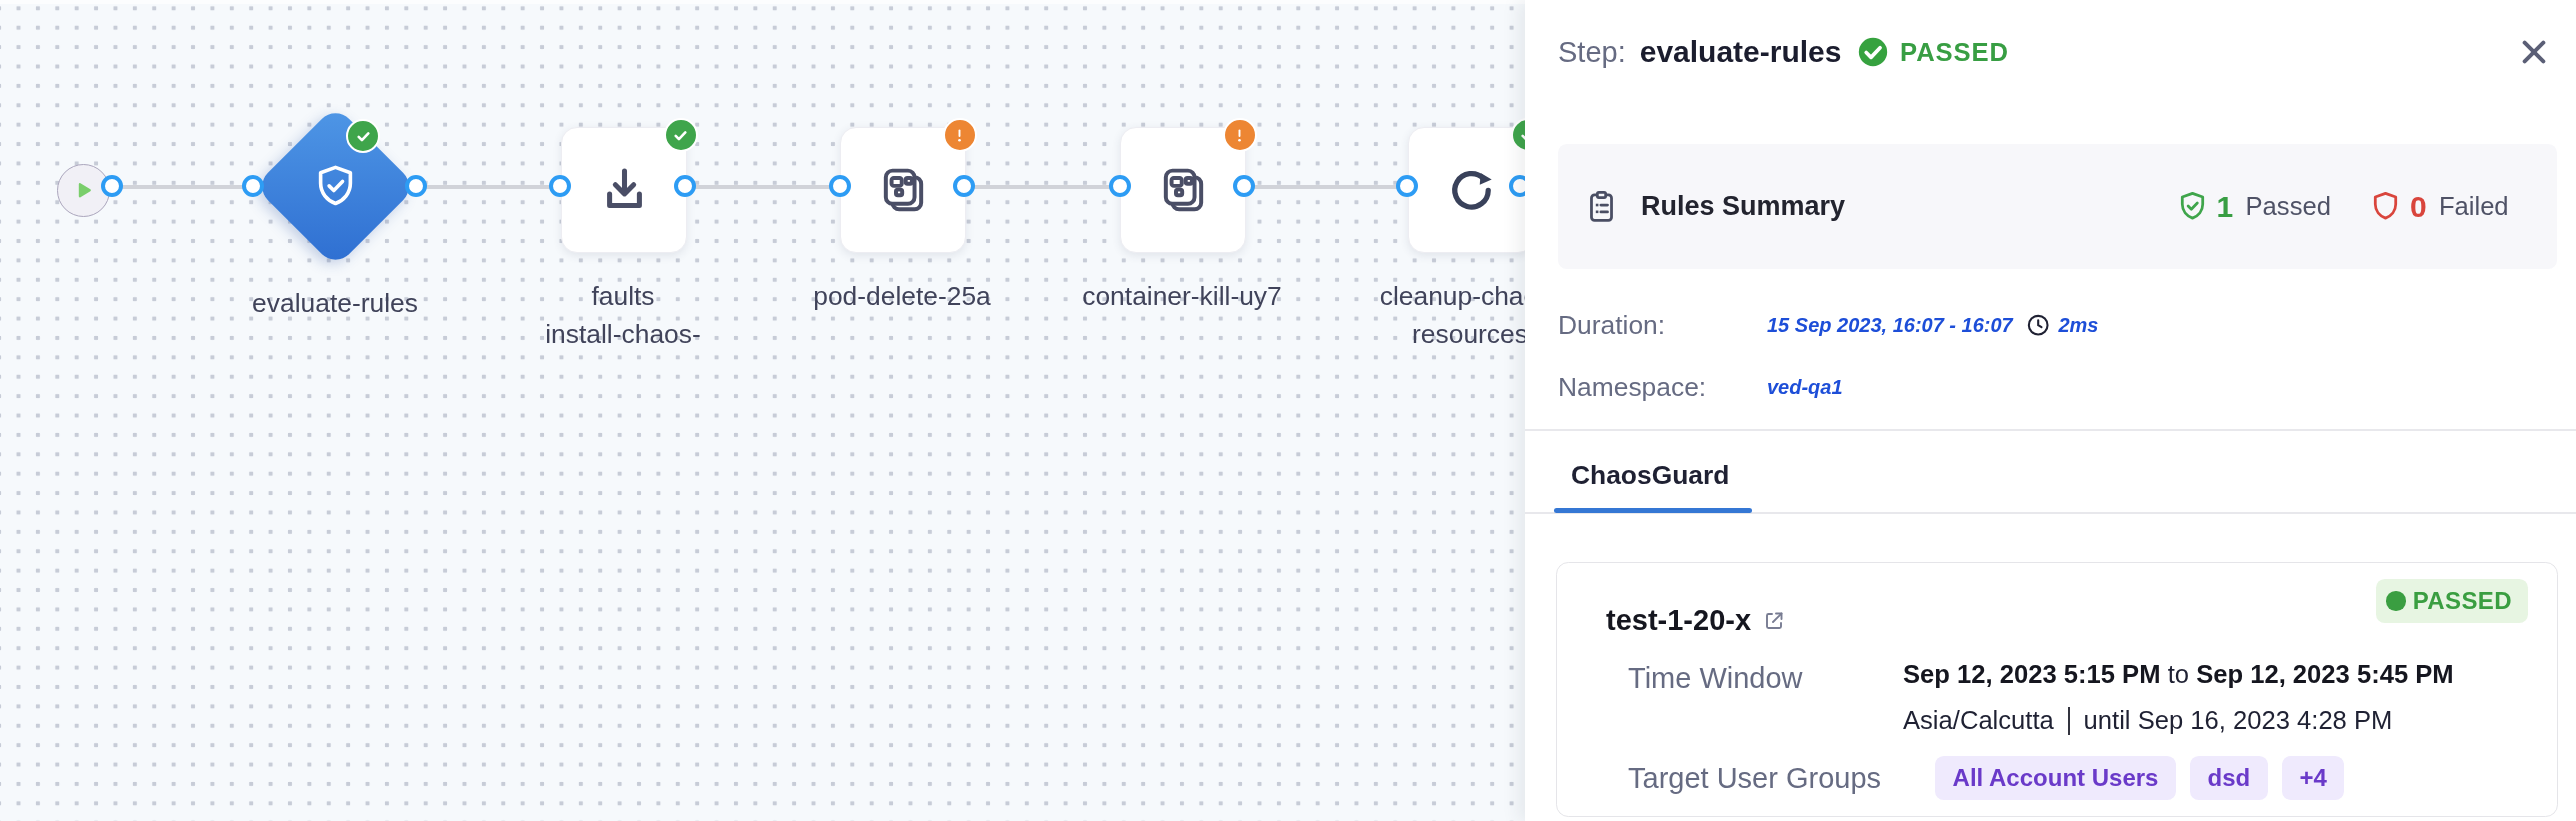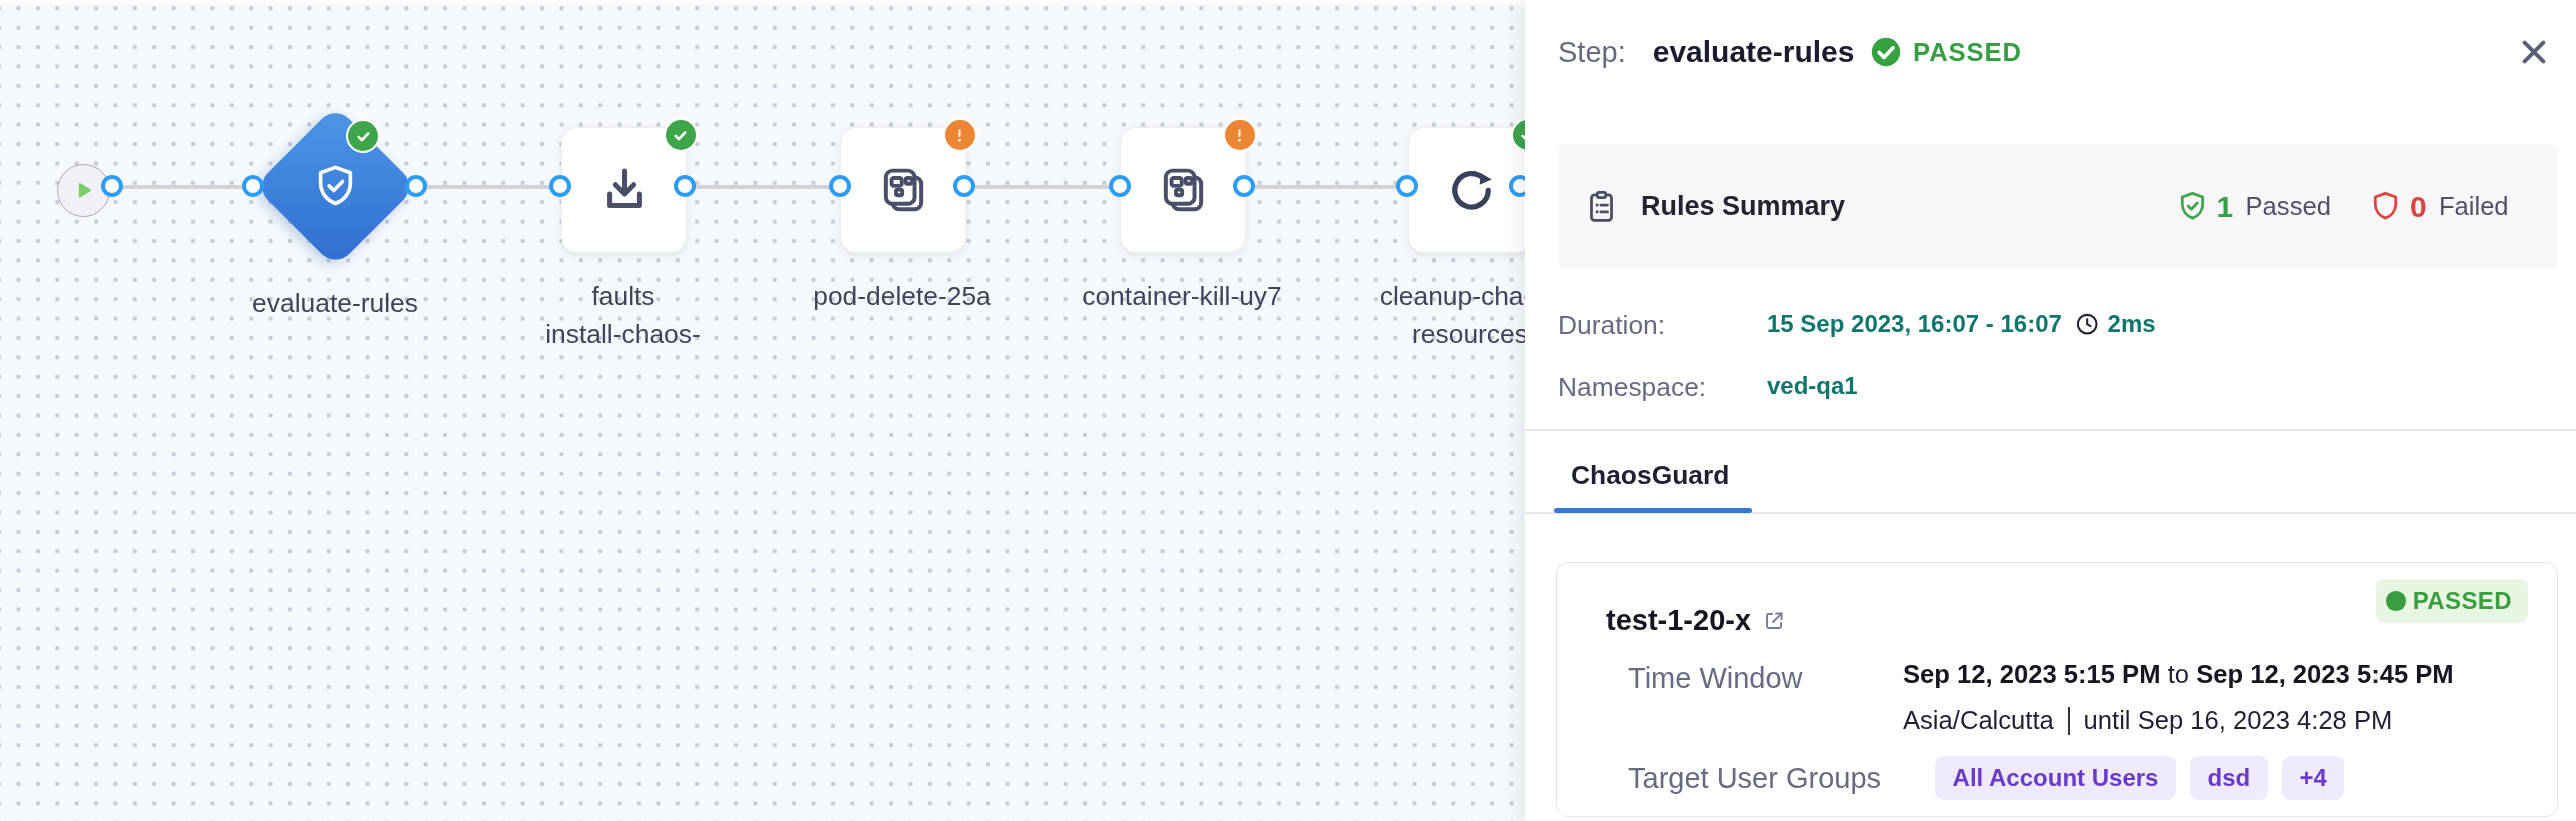--- a/index.html
+++ b/index.html
@@ -34,38 +34,38 @@
   .badge.green{background:#3fa54b;}
   .badge.orange{background:#ed8633;}
   .sq-node .badge{top:-9.7px;right:-11.5px;}
 
   .node-label{position:absolute;width:300px;text-align:center;font-size:26.4px;line-height:38px;color:#40435a;}
 
   
   .panel{position:absolute;left:1525px;top:0;width:1051px;height:822px;background:#fff;z-index:20;
         box-shadow:-7px 0 16px rgba(40,50,70,.08);}
   .panel-header{position:absolute;left:33px;right:26.4px;top:35px;display:flex;align-items:center;}
-  .step-prefix{font-size:29px;color:#666b82;margin-right:27px;}
+  .step-prefix{font-size:29px;color:#666b82;margin-right:14px;}
   .step-name{font-size:30px;font-weight:700;color:#1b1d2e;}
   .hdr-check{margin:0 10.6px 0 14px;display:flex;}
   .hdr-status{font-size:25.6px;font-weight:700;color:#389e43;letter-spacing:0.9px;}
   .close-btn{margin-left:auto;display:flex;cursor:pointer;}
 
   .rules-band{position:absolute;left:33px;right:19.4px;top:144px;height:125px;background:#f7f7fa;
         border-radius:8.8px;display:flex;align-items:center;padding:0 48px 0 25px;box-sizing:border-box;}
   .rules-title{font-size:27px;font-weight:600;color:#23242f;margin-left:21px;}
   .rules-counts{margin-left:auto;display:flex;align-items:center;gap:37px;}
   .count-group{display:flex;align-items:center;}
   .count-num{font-size:30px;font-weight:700;margin-left:7px;}
   .count-num.green{color:#389e43;} .count-num.red{color:#d9453c;}
   .count-label{font-size:25.6px;color:#4f5266;margin-left:12.3px;}
 
-  .kv-row{position:absolute;left:33px;right:26.4px;display:flex;align-items:flex-start;}
+  .kv-row{position:absolute;left:33px;right:26.4px;display:flex;align-items:center;}
   .kv-label{font-size:26.4px;color:#666b82;width:209px;}
-  .kv-value{font-size:24px;font-weight:700;color:#0f766e;display:flex;align-items:center;}
+  .kv-value{font-size:20px;font-weight:700;color:#1d4ed8;display:flex;align-items:center;font-style:italic;}
   .elapsed{display:flex;align-items:center;margin-left:12.3px;font-weight:700;}
   .elapsed svg{margin-right:7px;}
 
   .divider{position:absolute;left:0;right:0;height:1.8px;background:#e8e8ec;}
 
   .tab{position:absolute;left:46px;top:460px;font-size:26.4px;font-weight:700;color:#1f2133;cursor:pointer;}
   .tab-underline{position:absolute;left:29px;top:508px;width:198px;height:5.3px;border-radius:2.6px;background:#3577d4;}
 
   .card{position:absolute;left:31px;top:562px;width:1002px;height:255px;border:1.8px solid #e5e5e9;
         border-radius:12.3px;background:#fff;box-sizing:border-box;}

